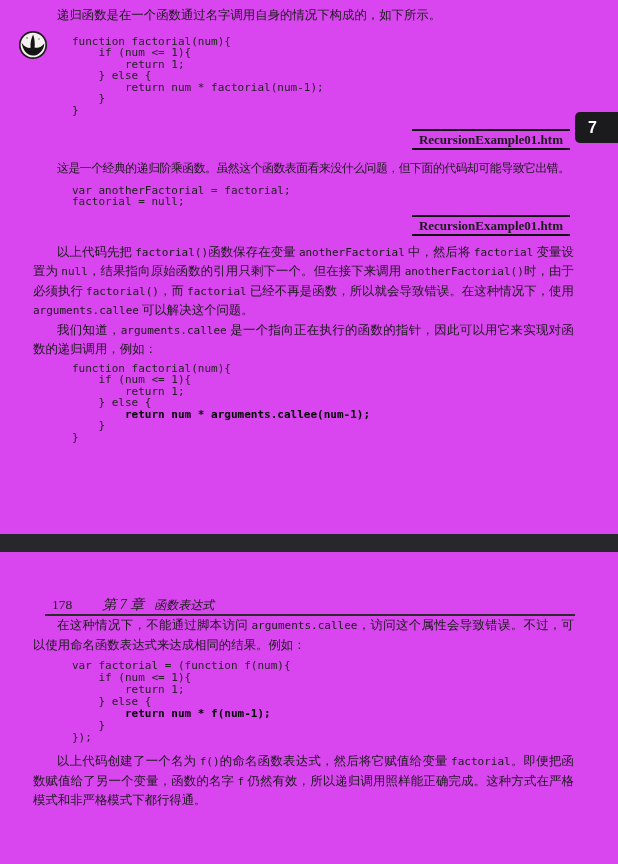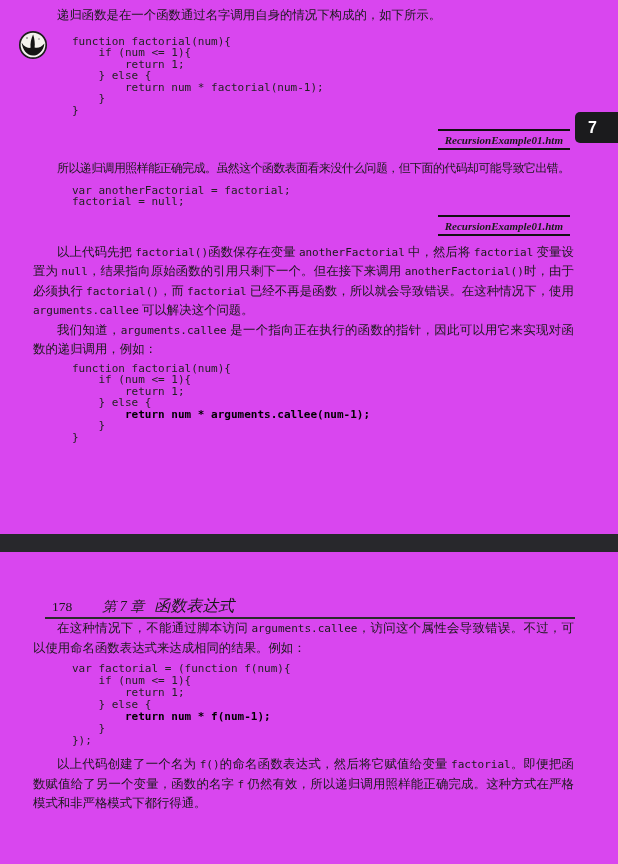--- a/index.html
+++ b/index.html
@@ -15,36 +15,36 @@
   .one-line{font-size:11.9px;letter-spacing:-0.5px;white-space:nowrap;overflow:hidden;}
   .mono{font-family:"DejaVu Sans Mono",monospace;font-size:11px;letter-spacing:0;}
 
   .code{font-family:"DejaVu Sans Mono",monospace;font-size:11px;line-height:11.5px;
         margin:0 40px 0 72px;color:#222;}
   .code .code-line{white-space:pre;}
   .code .b{font-weight:bold;color:#000;}
   .code4 .code-line{line-height:12px;}
 
   .caption-row{text-align:right;margin-right:48px;}
-  .fname{display:inline-block;font-weight:bold;font-style:italic;font-size:11px;
+  .fname{display:inline-block;font-weight:bold;font-size:13px;
          line-height:14px;padding:2px 7px 1px 7px;border-top:2px solid #111;
          border-bottom:2px solid #111;}
 
   .chapter-tab{position:absolute;top:112px;right:0;width:43px;height:31px;
                background:#1b1b1d;border-radius:5px 0 0 5px;color:#fff;
                font-family:"Liberation Sans",sans-serif;font-weight:bold;font-size:16px;
                display:flex;align-items:center;padding-left:13px;box-sizing:border-box;}
 
   .margin-icon{position:absolute;left:18px;top:30px;width:30px;height:30px;}
 
   .hdr{margin:44px 43px 0 45px;border-bottom:2px solid #2b2b2b;
        display:flex;align-items:baseline;}
   .hdr .pgnum{font-size:13.5px;margin-left:7px;font-family:"Liberation Serif",serif;}
   .hdr .chap{font-size:14px;font-style:italic;margin-left:30px;}
-  .hdr .sect{font-size:16px;font-style:italic;margin-left:10px;}
+  .hdr .sect{font-size:12px;font-style:italic;margin-left:10px;}
 
   
   .mt-intro{margin-top:6px;}
   .mt-code1{margin-top:10px;}
   .mt-cap1{margin-top:13px;}
   .mt-p2{margin-top:9px;}
   .mt-code2{margin-top:6px;}
   .mt-cap2{margin-top:7px;}
   .mt-p3{margin-top:7px;}
   .mt-code3{margin-top:3px;}
@@ -80,21 +80,21 @@
         <div class="code-line">    } else {</div>
         <div class="code-line">        return num * factorial(num-1);</div>
         <div class="code-line">    }</div>
         <div class="code-line">}</div>
       </div>
 
     <div class="caption-row mt-cap1">
       <span class="fname">RecursionExample01.htm</span>
     </div>
 
-    <div class="para one-line mt-p2">所以递归调用照样能正确完成。虽然这个函数表面看来没什么问题，但下面的代码却可能导致它出错。</div>
+    <div class="para one-line mt-p2">这是一个经典的递归阶乘函数。虽然这个函数表面看来没什么问题，但下面的代码却可能导致它出错。</div>
 
     <div class="code mt-code2">
         <div class="code-line">var anotherFactorial = factorial;</div>
         <div class="code-line">factorial = null;</div>
       </div>
 
     <div class="caption-row mt-cap2">
       <span class="fname">RecursionExample01.htm</span>
     </div>
 

